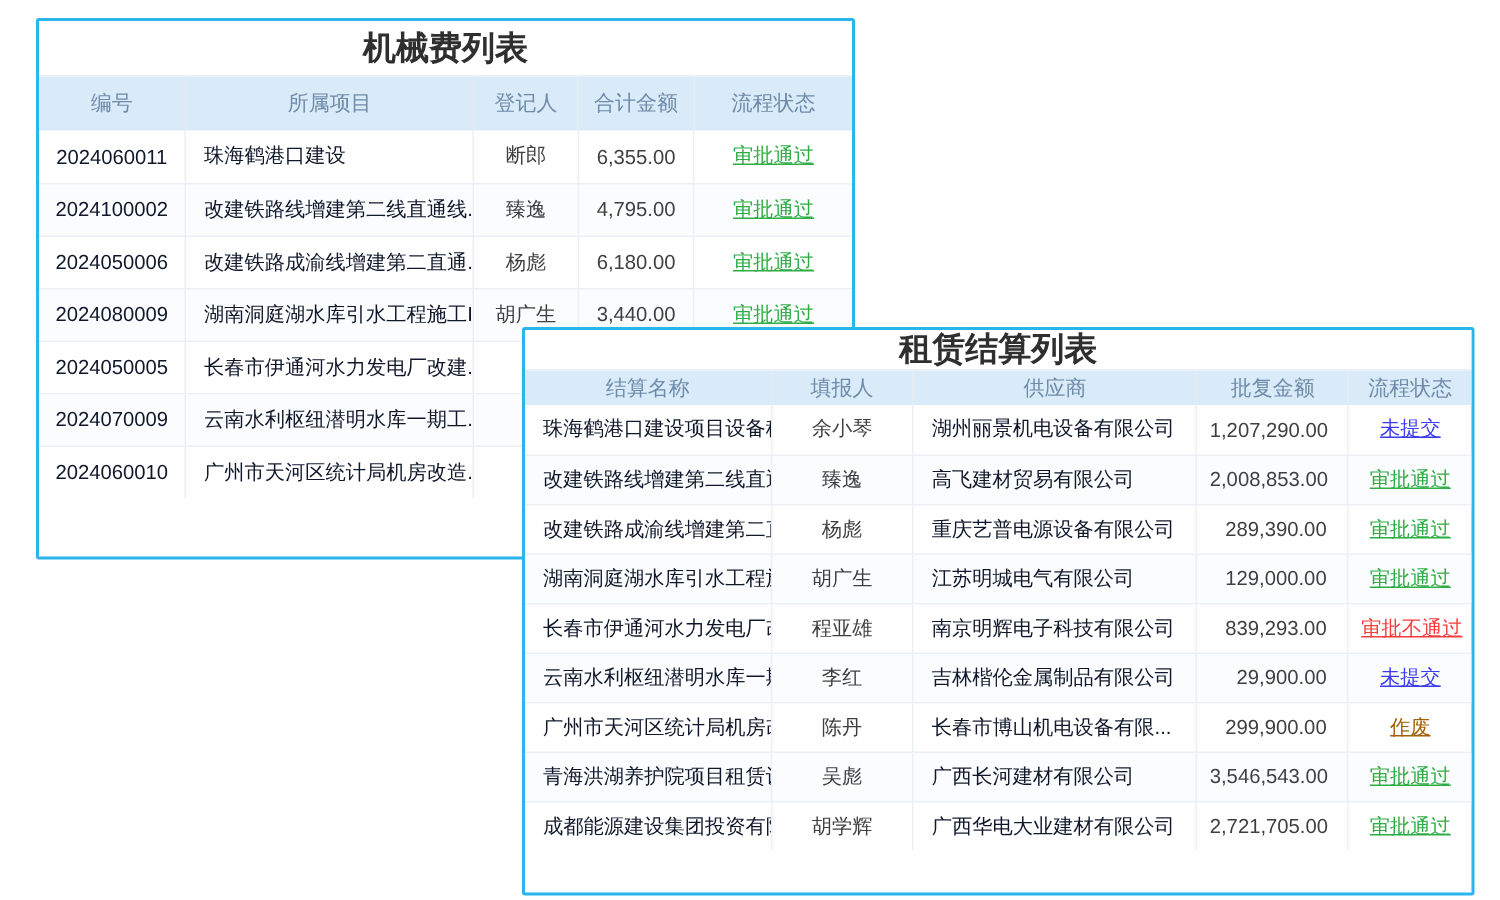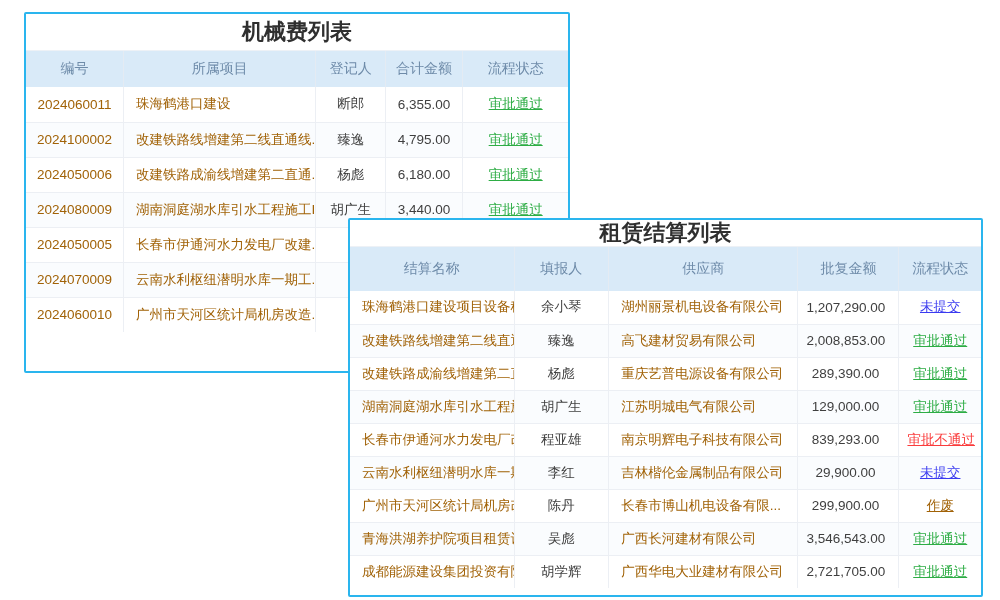--- a/index.html
+++ b/index.html
@@ -23,39 +23,39 @@
   }
   .panel-machinery .panel-title { height:37px; }
   .panel-lease .panel-title { height:27px; }
 
   table { width:100%; border-collapse:collapse; table-layout:fixed;padding-left:14px; }
   th {
     background:#d9eaf8; color:#6e8ba9; font-weight:normal; font-size:14px;
     text-align:center; border-right:1px solid #e4ebf3;
   }
   .panel-machinery th { height:36px; }
-  .panel-lease th { height:44px; }
+  .panel-lease th { height:23px; }
   th:last-child { border-right:none; }
 
   td {
     font-size:13.5px; color:#3f3f3f;
     border-bottom:1px solid #eceff4; border-right:1px solid #eceff4;
     padding:0 8px; white-space:nowrap; overflow:hidden;
   }
   td:last-child { border-right:none; }
   .panel-machinery td { height:35px; }
   .panel-lease td { height:33px; }
   tbody tr:nth-child(even) td { background:#fafcfe; }
   tbody tr:last-child td { border-bottom:none; }
 
   td.align-left { text-align:left; padding-left:12px; }
   td.align-center { text-align:center; }
-  td.align-right { text-align:center; padding-right:14px; }
-
-  .link { color:#a16207; cursor:pointer; }
+  td.align-right { text-align:right; padding-right:14px; }
+
+  .link { color:#0f172a; cursor:pointer; }
   .status { text-decoration:underline; cursor:pointer; }
 </style>
 </head>
 <body>
 
 <section class="panel panel-machinery">
   <div class="panel-title">机械费列表</div>
   <table>
       <colgroup>
         <col style="width: 18%;">

